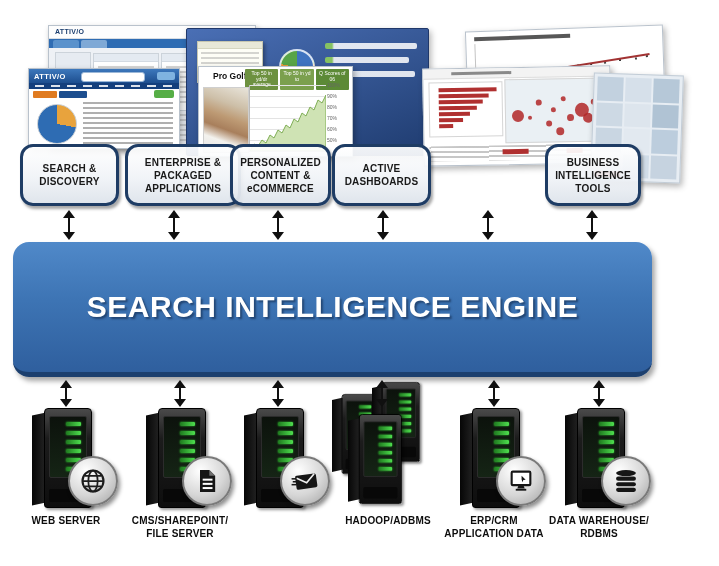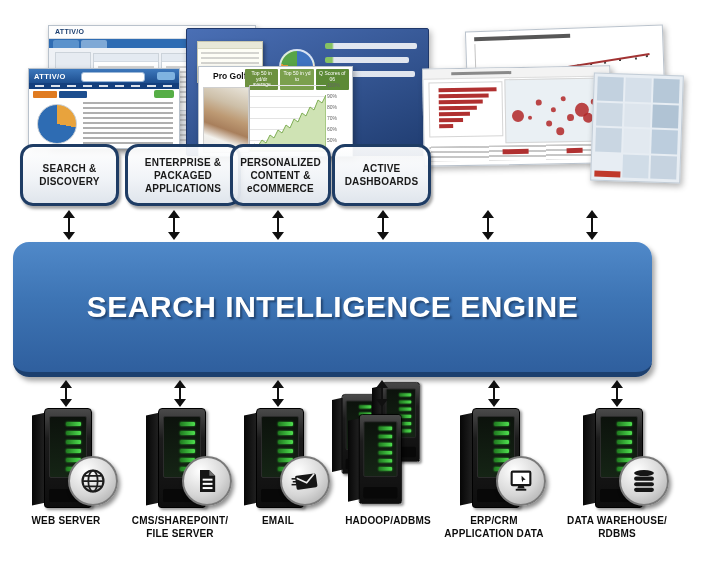--- a/index.html
+++ b/index.html
@@ -265,20 +265,23 @@
   <div class="cap" style="left:20px;width:99px;"><span>SEARCH &amp;
 DISCOVERY</span></div>
   <div class="cap" style="left:125px;width:116px;"><span>ENTERPRISE &amp;
 PACKAGED
 APPLICATIONS</span></div>
   <div class="cap" style="left:230px;width:101px;"><span>PERSONALIZED
 CONTENT &amp;
 eCOMMERCE</span></div>
   <div class="cap" style="left:332px;width:99px;"><span>ACTIVE
 DASHBOARDS</span></div>
+  <div class="cap" style="left:545px;width:96px;"><span>BUSINESS
+INTELLIGENCE
+TOOLS</span></div>
 
   <div class="varrow" style="left:63px;top:210px;height:30px;">
       <div class="shaft"></div>
     </div>
   <div class="varrow" style="left:168px;top:210px;height:30px;">
       <div class="shaft"></div>
     </div>
   <div class="varrow" style="left:272px;top:210px;height:30px;">
       <div class="shaft"></div>
     </div>
@@ -381,21 +384,20 @@
     </div>
     <div class="badge">
       <svg width="28" height="28" viewBox="0 0 24 24">
         <rect x="4" y="6.5" width="18" height="12" rx="1.5" fill="#161616" transform="rotate(-8 13 12)"></rect>
         <polyline points="5.2,8.6 13.2,13.6 20.6,6.8" stroke="#efefef" stroke-width="1.4" fill="none" transform="rotate(-8 13 12)"></polyline>
         <rect x="0.5" y="9.5" width="4" height="1.3" fill="#161616"></rect>
         <rect x="1.5" y="12" width="3.5" height="1.3" fill="#161616"></rect>
         <rect x="0.5" y="14.5" width="4" height="1.3" fill="#161616"></rect>
       </svg>
     </div>
-    <div class="src-label">EMAIL</div>
   </div>
 
   <div class="col" style="left:330px;">
     <div class="varrow" style="left:46px;top:2px;height:27px;">
         <div class="shaft"></div>
       </div>
     <div class="tower" style="left:2px;top:16px;transform:scale(.8);transform-origin:top left;">
       <div class="t-side"></div>
       <div class="t-front">
         <div class="t-screen">
@@ -471,21 +473,21 @@
         <rect x="4" y="4" width="16" height="11.5" rx="1" fill="#fff" stroke="#161616" stroke-width="1.8"></rect>
         <polygon points="12.5,7.5 16,11 14,11.2 13.3,13 12.5,10.8" fill="#161616"></polygon>
         <path d="M10,15.5 h4 l1.2,3 h-6.4 z" fill="#161616"></path>
         <rect x="7.5" y="18.7" width="9" height="1.6" fill="#161616"></rect>
       </svg>
     </div>
     <div class="src-label">ERP/CRM
 APPLICATION DATA</div>
   </div>
 
-  <div class="col" style="left:559px;">
+  <div class="col" style="left:541px;">
     <div class="varrow" style="left:52px;top:2px;height:27px;">
         <div class="shaft"></div>
       </div>
     <div class="tower" style="left:24px;top:30px;">
       <div class="t-side"></div>
       <div class="t-front">
         <div class="t-screen">
           <div class="t-leds">
             <div class="led"></div>
               <div class="led"></div>

